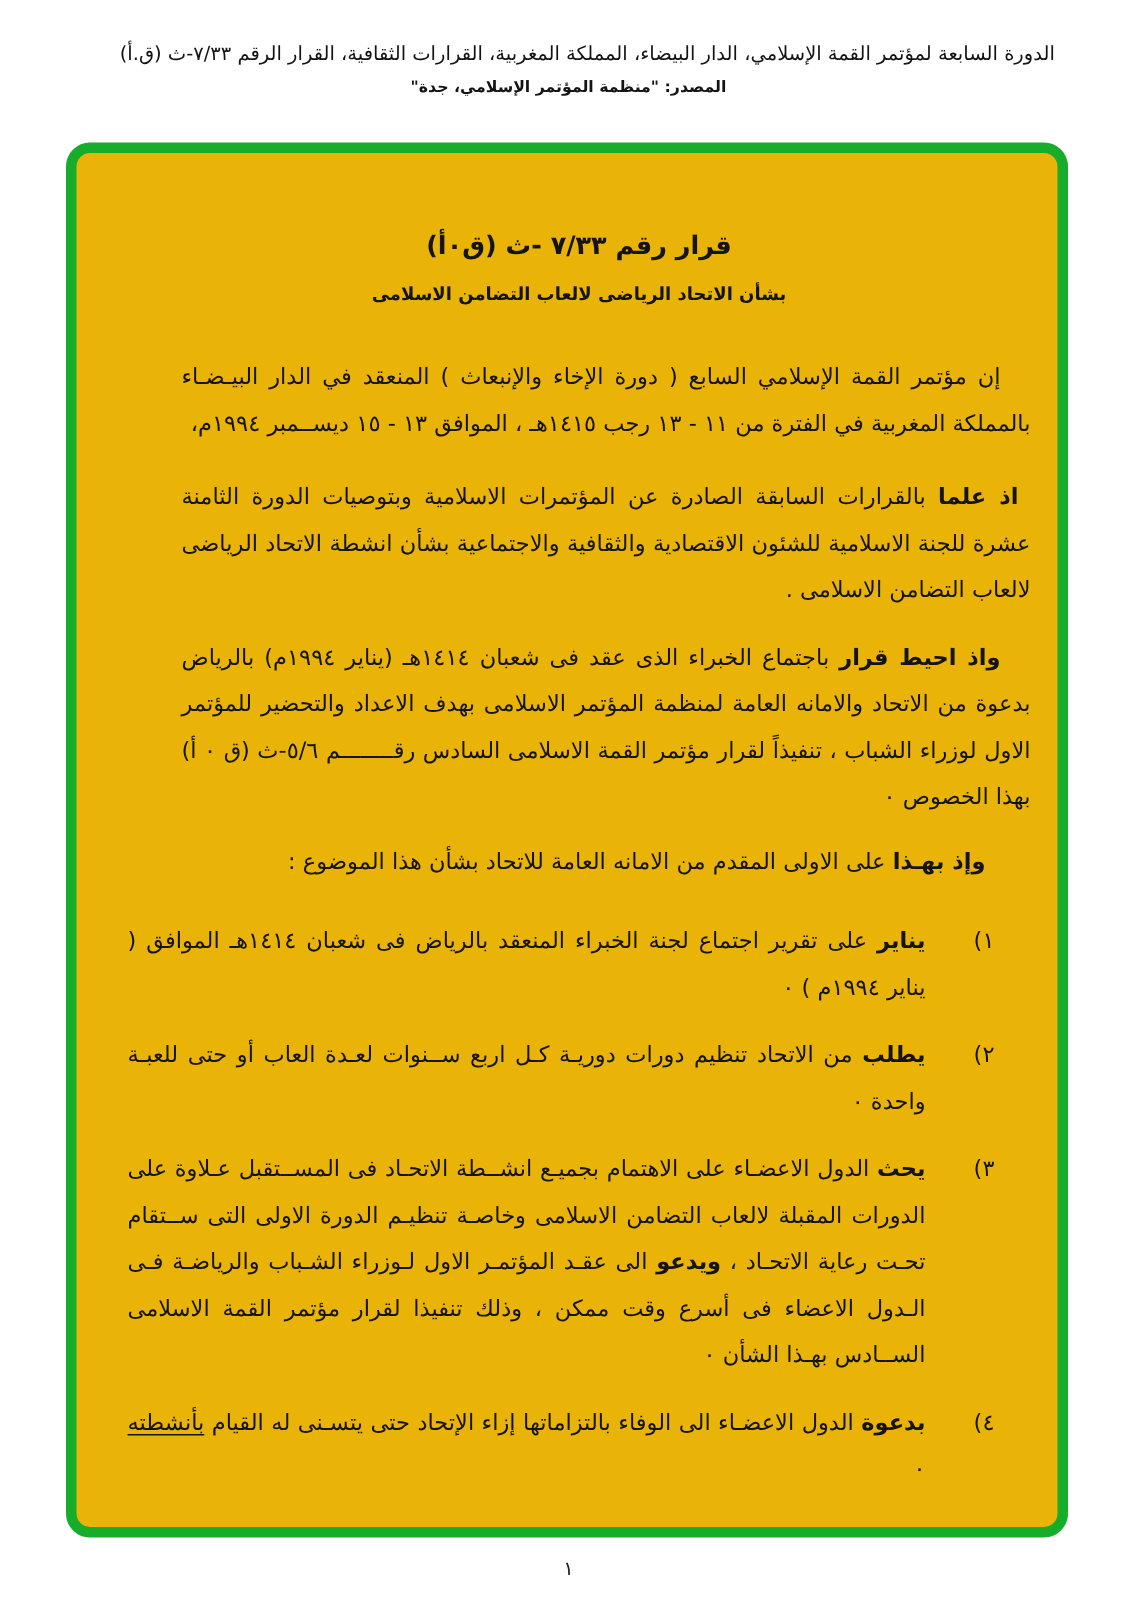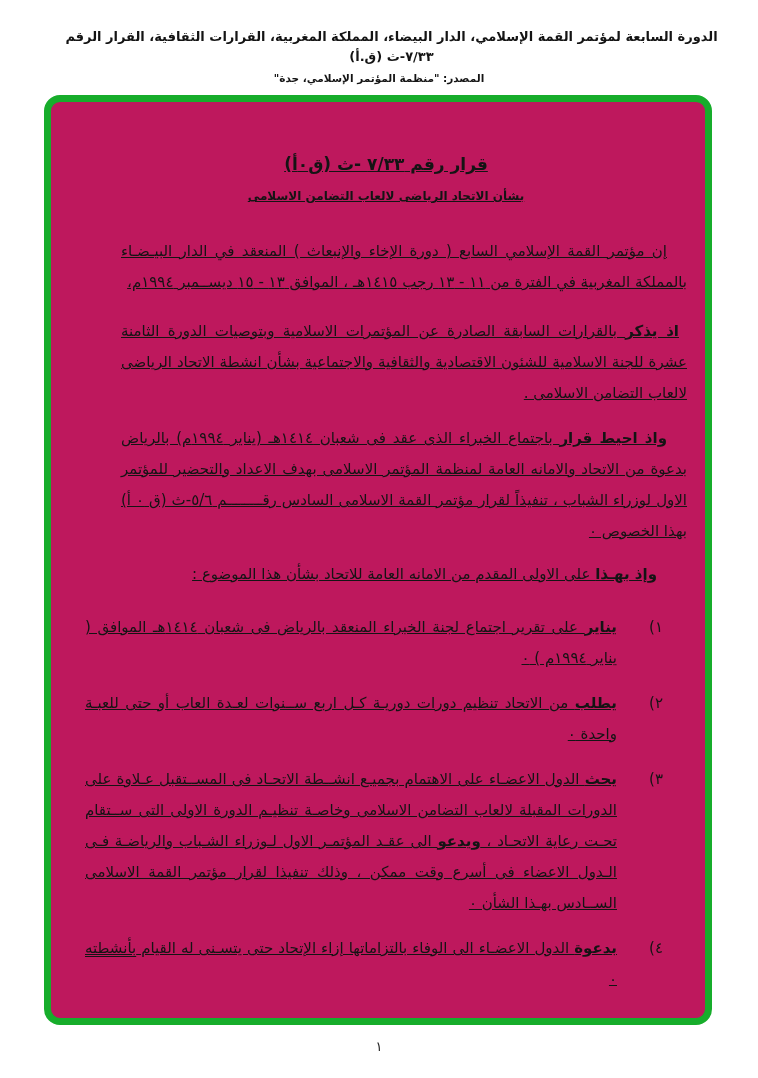--- a/index.html
+++ b/index.html
@@ -4,31 +4,30 @@
 <style>
   * { margin:0; padding:0; box-sizing:border-box; }
   html,body { background:#ffffff; }
   body {
     width:758px; height:1078px;
     position:relative; overflow:hidden;
     font-family:"DejaVu Sans", sans-serif;
     color:#141414;
   }
   .top-header { margin-top:27px; text-align:center; direction:rtl; }
-  .top-header .l1 { font-size:13px; font-weight:bold; line-height:20px; padding:0 40px;margin-left:25px; }
+  .top-header .l1 { font-size:13px; font-weight:normal; line-height:20px; padding:0 40px;margin-left:25px; }
   .top-header .l2 { font-size:10.5px; font-weight:bold; margin-top:5px; }
 
   .frame {
     position:absolute; left:44px; top:95px;
     width:668px; height:930px;
     border:7px solid var(--border-green, #17ad2b);
     border-radius:16px;
     overflow:hidden;
-    background:#be185d;
-    text-decoration:underline;
+    background:#eab308;
   }
   .content {
     direction:rtl;
     padding:44px 18px 0 34px;
     font-size:15px; line-height:31px;
   }
   .t1 { text-align:center; font-weight:bold; font-size:17px; line-height:24px; margin-top:6px; }
   .t2 { text-align:center; font-weight:bold; font-size:12px; line-height:24px; margin-top:8px; }
 
   .para { text-align:justify; text-indent:20px;margin-left:36px; }
@@ -66,21 +65,21 @@
 </header>
 
 <div class="frame">
   <div class="content">
 
     <h1 class="t1">قرار رقم ٧/٣٣ -ث (ق٠أ)</h1>
     <h2 class="t2">بشأن الاتحاد الرياضى لالعاب التضامن الاسلامى</h2>
 
     <p class="para p1">إن مؤتمر القمة الإسلامي السابع ( دورة الإخاء والإنبعاث ) المنعقد في الدار البيـضـاء بالمملكة المغربية في الفترة من ١١ - ١٣ رجب ١٤١٥هـ ، الموافق ١٣ - ١٥ ديســمبر ١٩٩٤م،</p>
 
-    <p class="para p2"><span class="lead">اذ يذكر</span><span> بالقرارات السابقة الصادرة عن المؤتمرات الاسلامية وبتوصيات الدورة الثامنة عشرة للجنة الاسلامية للشئون الاقتصادية والثقافية والاجتماعية بشأن انشطة الاتحاد الرياضى لالعاب التضامن الاسلامى .</span></p>
+    <p class="para p2"><span class="lead">اذ علما</span><span> بالقرارات السابقة الصادرة عن المؤتمرات الاسلامية وبتوصيات الدورة الثامنة عشرة للجنة الاسلامية للشئون الاقتصادية والثقافية والاجتماعية بشأن انشطة الاتحاد الرياضى لالعاب التضامن الاسلامى .</span></p>
 
     <p class="para p3"><span class="lead">واذ احيط قرار</span><span> باجتماع الخبراء الذى عقد فى شعبان ١٤١٤هـ (يناير ١٩٩٤م) بالرياض بدعوة من الاتحاد والامانه العامة لمنظمة المؤتمر الاسلامى بهدف الاعداد والتحضير للمؤتمر الاول لوزراء الشباب ، تنفيذاً لقرار مؤتمر القمة الاسلامى السادس رقــــــــم ٥/٦-ث (ق ٠ أ)  بهذا الخصوص ٠</span></p>
 
     <p class="para p4"><span class="lead">وإذ بهـذا</span><span> على الاولى المقدم من الامانه العامة للاتحاد بشأن هذا الموضوع  :</span></p>
 
     <div class="list">
 
       <div class="item">
         <span class="num">١)</span>
         <span class="lead">يناير</span><span> على تقرير اجتماع لجنة الخبراء المنعقد بالرياض فى شعبان ١٤١٤هـ الموافق ( يناير ١٩٩٤م ) ٠</span>

